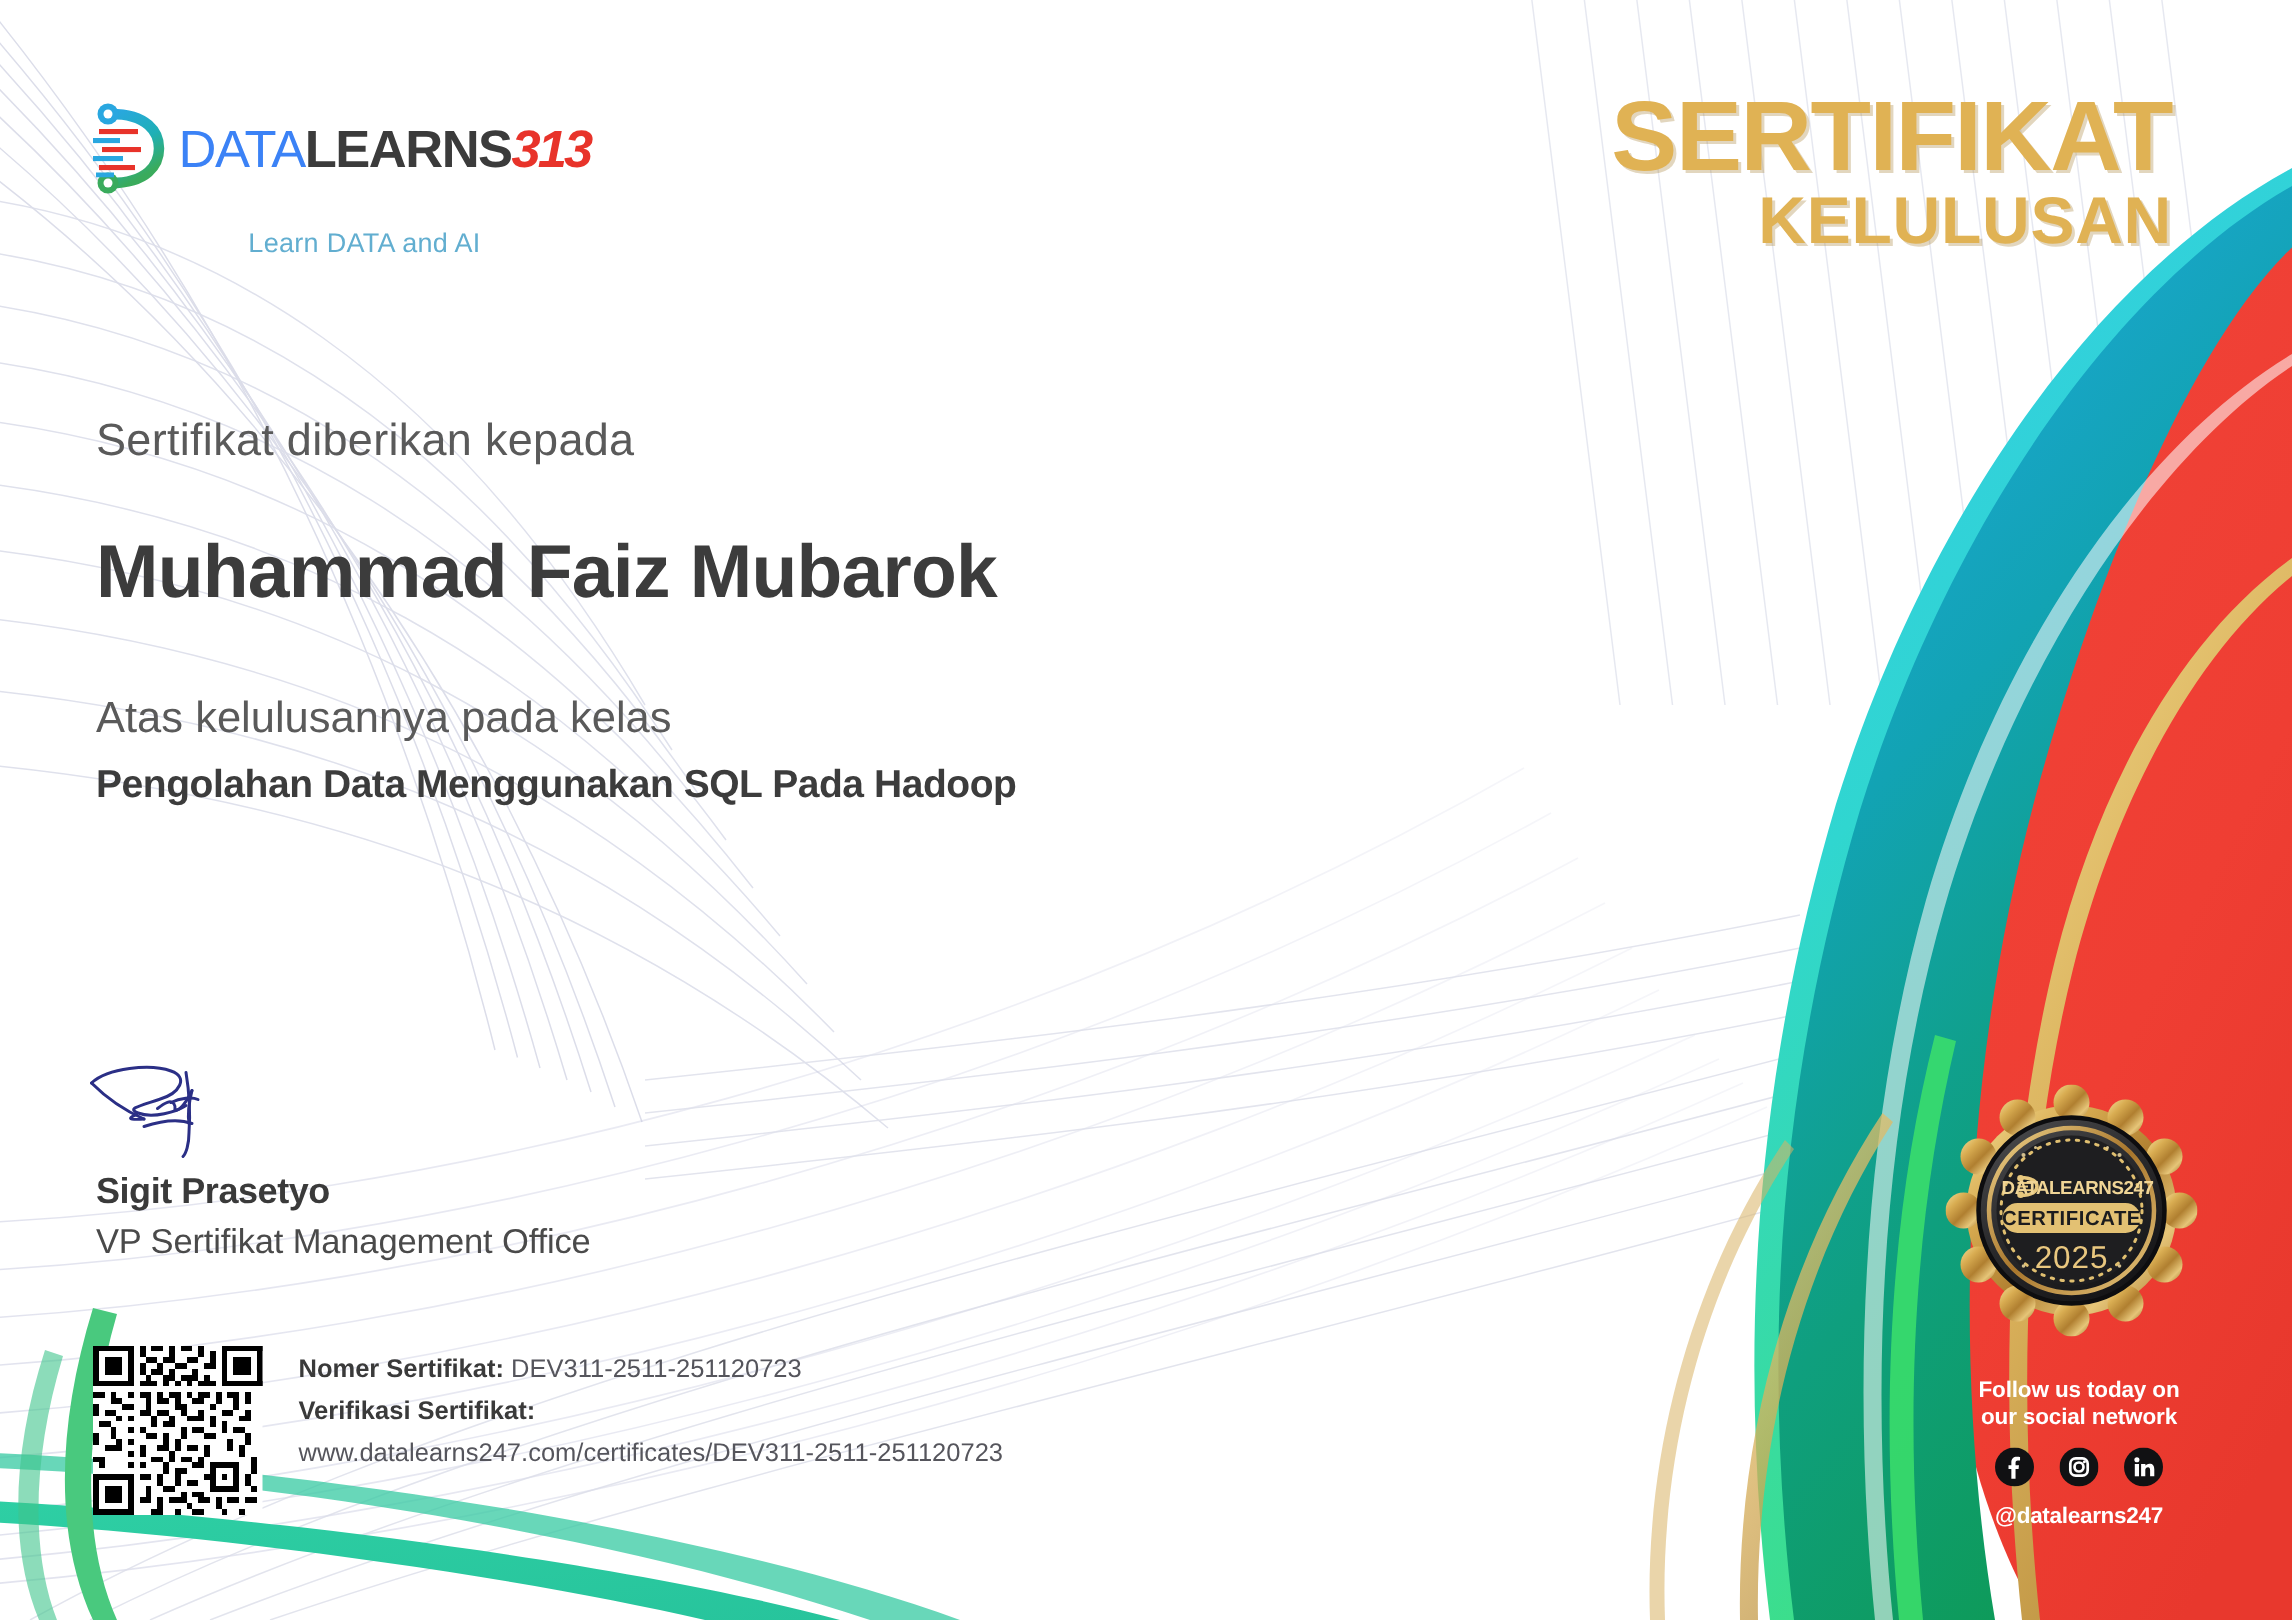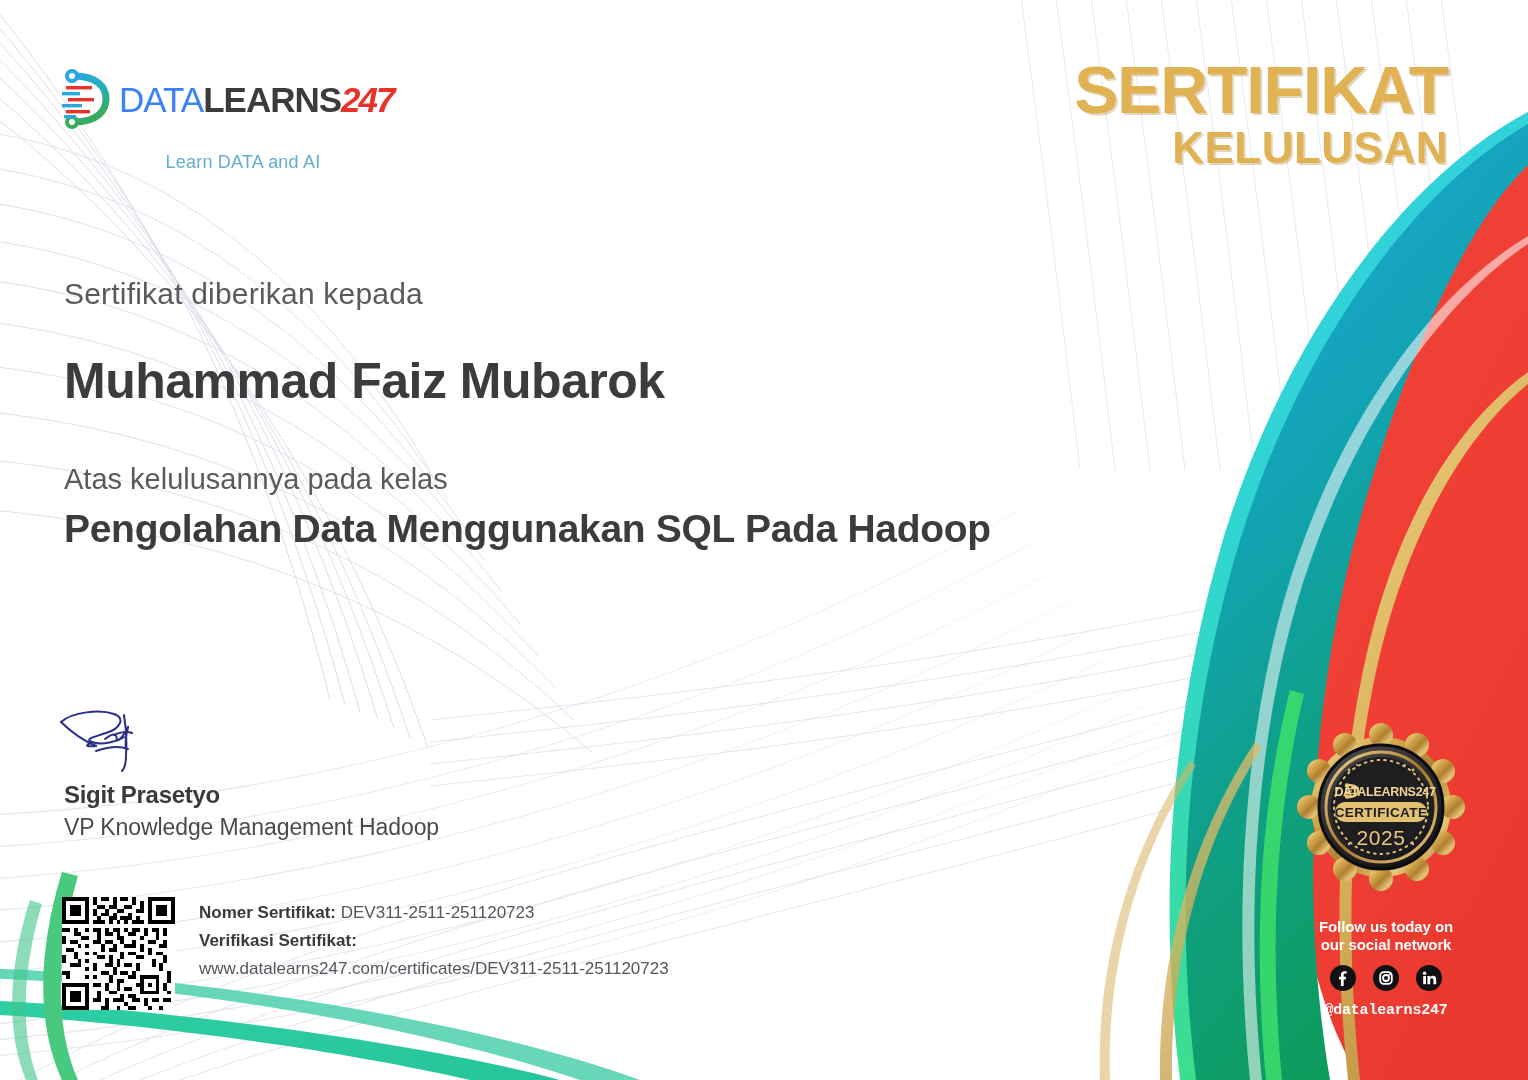--- a/index.html
+++ b/index.html
@@ -91,21 +91,21 @@
   .recipient {
     position:absolute; left:64px; top:352px;
     font-size:50px; font-weight:bold; color:#3c3c3c; letter-spacing:-.5px;
   }
   .course-label {
     position:absolute; left:64px; top:463px;
     font-size:29px; color:#5a5a5a;
   }
   .course-title {
     position:absolute; left:64px; top:507px;
-    font-size:39px; font-weight:bold; color:#3c3c3c; letter-spacing:-.3px;
+    font-size:26px; font-weight:bold; color:#3c3c3c; letter-spacing:-.3px;
   }
 
   
   .sign-block { position:absolute; left:64px; top:705px; }
   .sign-svg { display:block; width:190px; height:80px; margin-left:-6px; }
   .sign-name {
     font-size:24px; font-weight:bold; color:#3a3a3a; letter-spacing:-.3px;
     margin-top:-4px;
   }
   .sign-role { font-size:23px; color:#4a4a4a; margin-top:5px; letter-spacing:-.1px; }
@@ -127,21 +127,21 @@
   }
   .social-head {
     font-size:15px; font-weight:bold; color:#ffffff; line-height:1.22;
     letter-spacing:-.1px;
   }
   .social-icons {
     margin-top:10px; display:flex; justify-content:center; gap:17px;
   }
   .si { width:26px; height:26px; }
   .social-handle {
-    margin-top:11px; font-size:15px; font-weight:bold; color:#ffffff; letter-spacing:-.2px;font-family:Liberation Mono, monospace;
+    margin-top:11px; font-size:15px; font-weight:bold; color:#ffffff; letter-spacing:-.2px;
   }
 </style>
 </head>
 <body>
 
 <div id="cert">
 
   <svg class="bg-art" viewBox="0 0 1528 1080" preserveAspectRatio="none">
     <defs>
       <linearGradient id="meshFade" x1="0" y1="0" x2="1" y2="0">
@@ -315,21 +315,21 @@
         <g stroke-linecap="round">
           <rect x="8" y="18" width="26" height="3.4" fill="#e8332a"></rect>
           <rect x="4" y="24" width="18" height="3.4" fill="#29a7e0"></rect>
           <rect x="10" y="30" width="26" height="3.4" fill="#e8332a"></rect>
           <rect x="4" y="36" width="20" height="3.4" fill="#29a7e0"></rect>
           <rect x="8" y="42" width="24" height="3.4" fill="#e8332a"></rect>
           <rect x="6" y="47" width="12" height="3.2" fill="#29a7e0"></rect>
         </g>
       </svg>
       <div class="logo-word">
-        <span class="lw-data">DATA</span><span class="lw-learns">LEARNS</span><span class="lw-247">247</span>
+        <span class="lw-data">DATA</span><span class="lw-learns">LEARNS</span><span class="lw-247">313</span>
       </div>
     </div>
     <div class="logo-tag">Learn DATA and AI</div>
   </div>
 
   <div class="title-block">
     <div class="t-main">SERTIFIKAT</div>
     <div class="t-sub">KELULUSAN</div>
   </div>
 
@@ -345,21 +345,21 @@
         <path d="M3,17 C 10,24 22,34 38,41"></path>
         <path d="M38,41 C 26,42 28,40 33,38"></path>
         <path d="M47,34 C 52,30 56,28 58,31 C 60,34 57,36 60,35 C 64,34 68,26 70,22"></path>
         <path d="M70,22 C 68,30 67,38 68,44"></path>
         <path d="M66,10 C 68,22 69,36 68,50 C 68,58 66,64 64,66"></path>
         <path d="M56,30 C 62,27 70,26 74,28"></path>
         <path d="M38,46 C 50,42 62,41 70,44"></path>
       </g>
     </svg>
     <div class="sign-name">Sigit Prasetyo</div>
-    <div class="sign-role">VP Knowledge Management Hadoop</div>
+    <div class="sign-role">VP Sertifikat Management Office</div>
   </div>
 
   <svg class="qr" viewBox="0 0 29 29" shape-rendering="crispEdges">
     <rect width="29" height="29" fill="#ffffff"></rect>
     <g fill="#000000">
 
       <rect x="0" y="0" width="7" height="1"></rect>
         <rect x="0" y="6" width="7" height="1"></rect>
       <rect x="0" y="0" width="1" height="7"></rect>
         <rect x="6" y="0" width="1" height="7"></rect>

